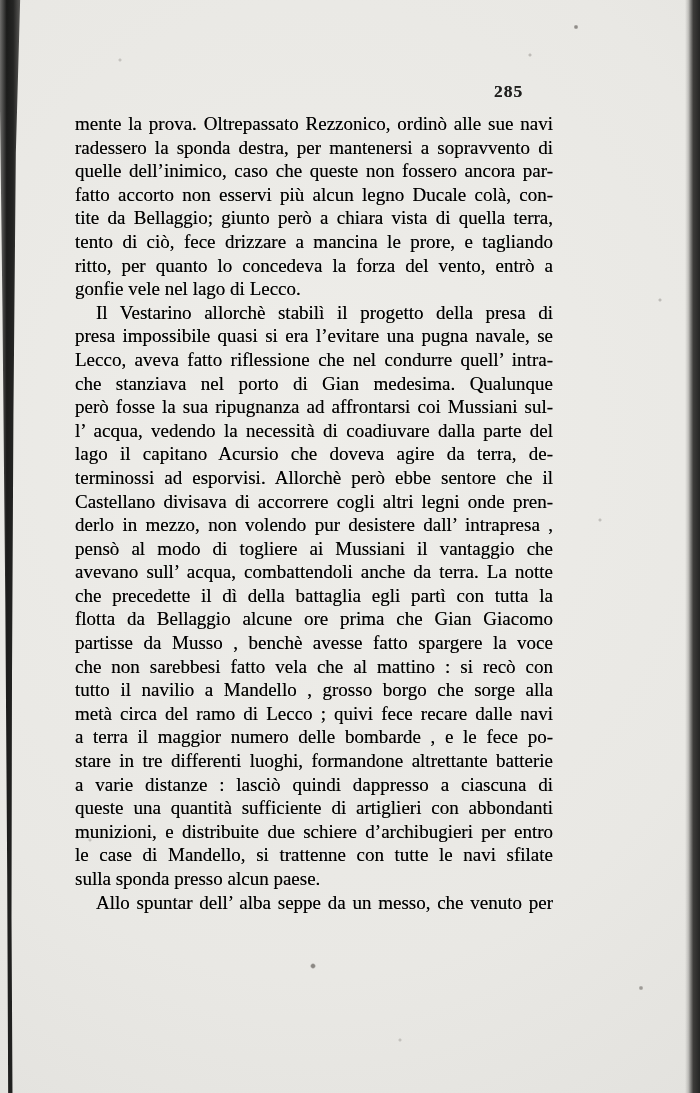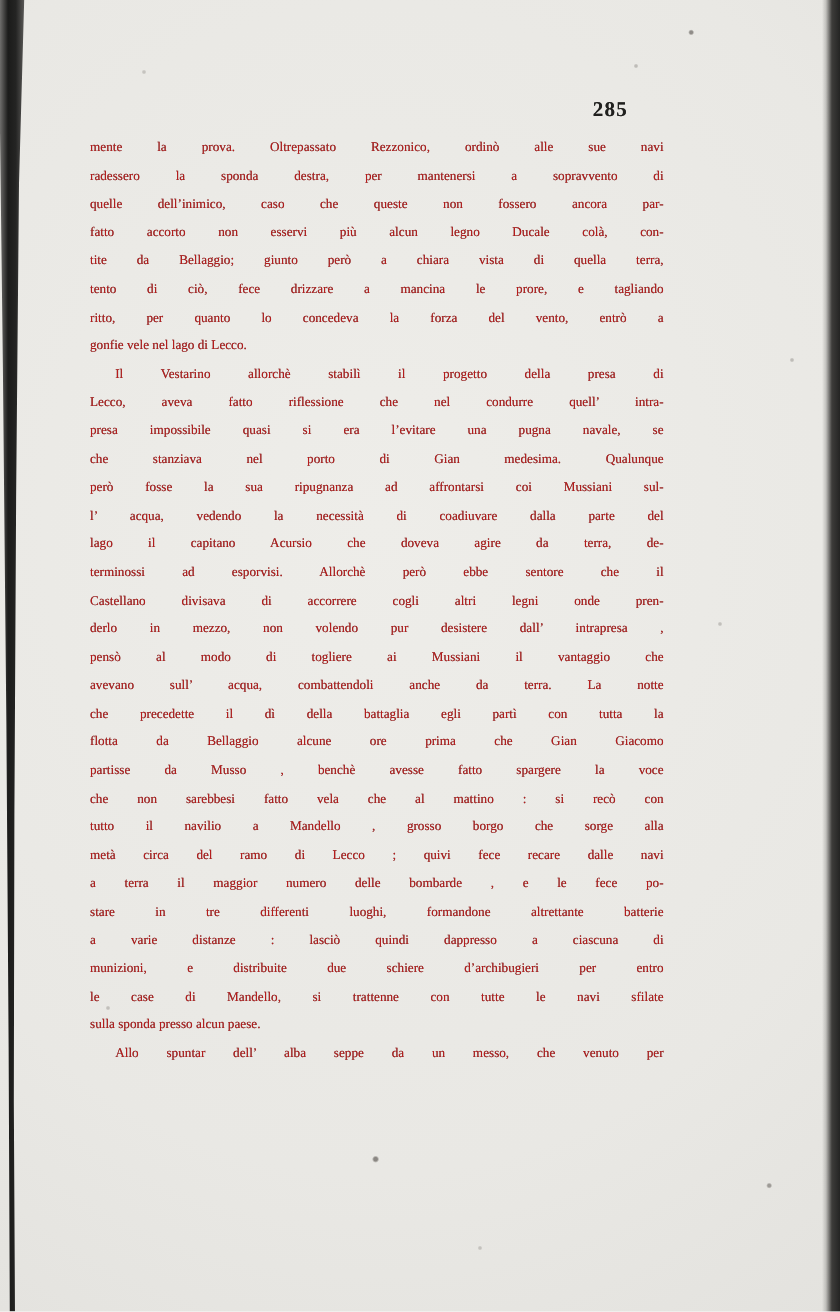--- a/index.html
+++ b/index.html
@@ -64,22 +64,22 @@
     letter-spacing: 1px;
     color: #20201e;
     text-shadow: 0 0 0.5px rgba(20,20,20,0.6);
     font-weight: bold;
   }
 
   .text-block {
     position: absolute;
     left: 75px; top: 112px;
     width: 478px;
-    color: #b91c1c;
-    font-size: 11px;
+    color: #000000;
+    font-size: 19px;
     text-shadow: 0 0 0.5px rgba(25,24,22,0.65);
   }
   .line {
     line-height: 23.6px;
     height: 23.6px;
     white-space: normal;
   }
   .line.just {
     text-align: justify;
     text-align-last: justify;
@@ -100,37 +100,38 @@
 <div class="text-block">
     <div class="line just">mente la prova. Oltrepassato Rezzonico, ordinò alle sue navi</div>
     <div class="line just">radessero la sponda destra, per mantenersi a sopravvento di</div>
     <div class="line just">quelle dell’inimico, caso che queste non fossero ancora par-</div>
     <div class="line just">fatto accorto non esservi più alcun legno Ducale colà, con-</div>
     <div class="line just">tite da Bellaggio; giunto però a chiara vista di quella terra,</div>
     <div class="line just">tento di ciò, fece drizzare a mancina le prore, e tagliando</div>
     <div class="line just">ritto, per quanto lo concedeva la forza del vento, entrò a</div>
     <div class="line">gonfie vele nel lago di Lecco.</div>
     <div class="line just ind">Il Vestarino allorchè stabilì il progetto della presa di</div>
+    <div class="line just">presa impossibile quasi si era l’evitare una pugna navale, se</div>
     <div class="line just">Lecco, aveva fatto riflessione che nel condurre quell’ intra-</div>
-    <div class="line just">presa impossibile quasi si era l’evitare una pugna navale, se</div>
     <div class="line just">che stanziava nel porto di Gian medesima. Qualunque</div>
     <div class="line just">però fosse la sua ripugnanza ad affrontarsi coi Mussiani sul-</div>
     <div class="line just">l’ acqua, vedendo la necessità di coadiuvare dalla parte del</div>
     <div class="line just">lago il capitano Acursio che doveva agire da terra, de-</div>
     <div class="line just">terminossi ad esporvisi. Allorchè però ebbe sentore che il</div>
     <div class="line just">Castellano divisava di accorrere cogli altri legni onde pren-</div>
     <div class="line just">derlo in mezzo, non volendo pur desistere dall’ intrapresa ,</div>
     <div class="line just">pensò al modo di togliere ai Mussiani il vantaggio che</div>
     <div class="line just">avevano sull’ acqua, combattendoli anche da terra. La notte</div>
     <div class="line just">che precedette il dì della battaglia egli partì con tutta la</div>
     <div class="line just">flotta da Bellaggio alcune ore prima che Gian Giacomo</div>
     <div class="line just">partisse da Musso , benchè avesse fatto spargere la voce</div>
     <div class="line just">che non sarebbesi fatto vela che al mattino : si recò con</div>
     <div class="line just">tutto il navilio a Mandello , grosso borgo che sorge alla</div>
     <div class="line just">metà circa del ramo di Lecco ; quivi fece recare dalle navi</div>
     <div class="line just">a terra il maggior numero delle bombarde , e le fece po-</div>
     <div class="line just">stare in tre differenti luoghi, formandone altrettante batterie</div>
     <div class="line just">a varie distanze : lasciò quindi dappresso a ciascuna di</div>
+    <div class="line just">queste una quantità sufficiente di artiglieri con abbondanti</div>
     <div class="line just">munizioni, e distribuite due schiere d’archibugieri per entro</div>
     <div class="line just">le case di Mandello, si trattenne con tutte le navi sfilate</div>
     <div class="line">sulla sponda presso alcun paese.</div>
     <div class="line just ind">Allo spuntar dell’ alba seppe da un messo, che venuto per</div>
   </div>
 
 </body></html>

